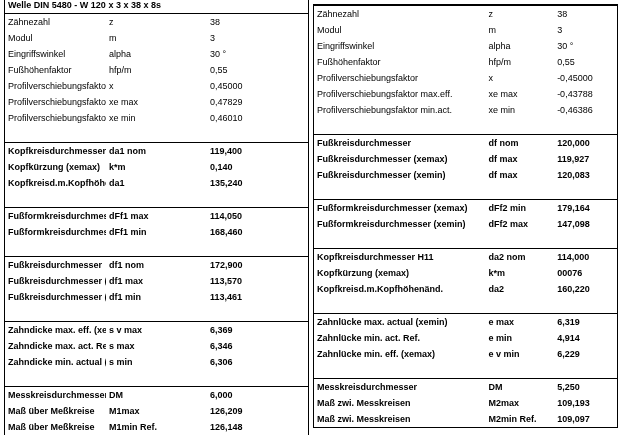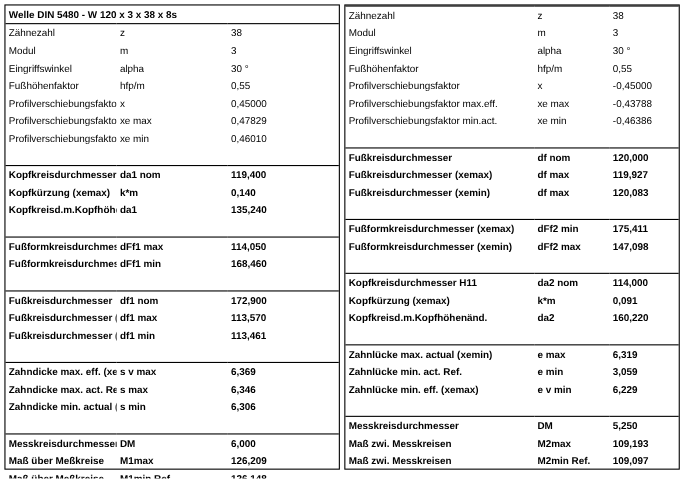--- a/index.html
+++ b/index.html
@@ -15,20 +15,21 @@
     color: #000000;
     overflow: hidden;
   }
   .sheet {
     width: 622px;
     height: 435px;
     box-sizing: border-box;
     padding: 4px 4px 8px 4px;
     display: flex;
     gap: 4px;
+    align-items: center;
   }
   .panel {
     flex: 1 1 50%;
     border: 1px solid #000000;
     box-sizing: border-box;
     display: flex;
     flex-direction: column;
   }
   table.tbl {
     width: 100%;
@@ -268,61 +269,61 @@
             <td class="c-val bold ital">120,083</td>
           </tr>
           <tr class="blankrow">
             <td></td>
             <td></td>
             <td></td>
           </tr>
           <tr class="sep">
             <td class="c-label bold">Fußformkreisdurchmesser (xemax)</td>
             <td class="c-sym bold">dFf2 min</td>
-            <td class="c-val bold">175,411</td>
+            <td class="c-val bold">179,164</td>
           </tr>
           <tr>
             <td class="c-label bold">Fußformkreisdurchmesser (xemin)</td>
             <td class="c-sym bold">dFf2 max</td>
             <td class="c-val bold">147,098</td>
           </tr>
           <tr class="blankrow">
             <td></td>
             <td></td>
             <td></td>
           </tr>
           <tr class="sep">
             <td class="c-label bold">Kopfkreisdurchmesser H11</td>
             <td class="c-sym bold">da2 nom</td>
             <td class="c-val bold">114,000</td>
           </tr>
           <tr>
             <td class="c-label bold">Kopfkürzung (xemax)</td>
             <td class="c-sym bold">k*m</td>
-            <td class="c-val bold">0,091</td>
+            <td class="c-val bold">00076</td>
           </tr>
           <tr>
             <td class="c-label bold">Kopfkreisd.m.Kopfhöhenänd.</td>
             <td class="c-sym bold">da2</td>
             <td class="c-val bold">160,220</td>
           </tr>
           <tr class="blankrow">
             <td></td>
             <td></td>
             <td></td>
           </tr>
           <tr class="sep">
             <td class="c-label bold">Zahnlücke max. actual (xemin)</td>
             <td class="c-sym bold">e max</td>
             <td class="c-val bold">6,319</td>
           </tr>
           <tr>
             <td class="c-label bold">Zahnlücke min. act. Ref.</td>
             <td class="c-sym bold">e min</td>
-            <td class="c-val bold">3,059</td>
+            <td class="c-val bold">4,914</td>
           </tr>
           <tr>
             <td class="c-label bold">Zahnlücke min. eff. (xemax)</td>
             <td class="c-sym bold">e v min</td>
             <td class="c-val bold">6,229</td>
           </tr>
           <tr class="blankrow">
             <td></td>
             <td></td>
             <td></td>

